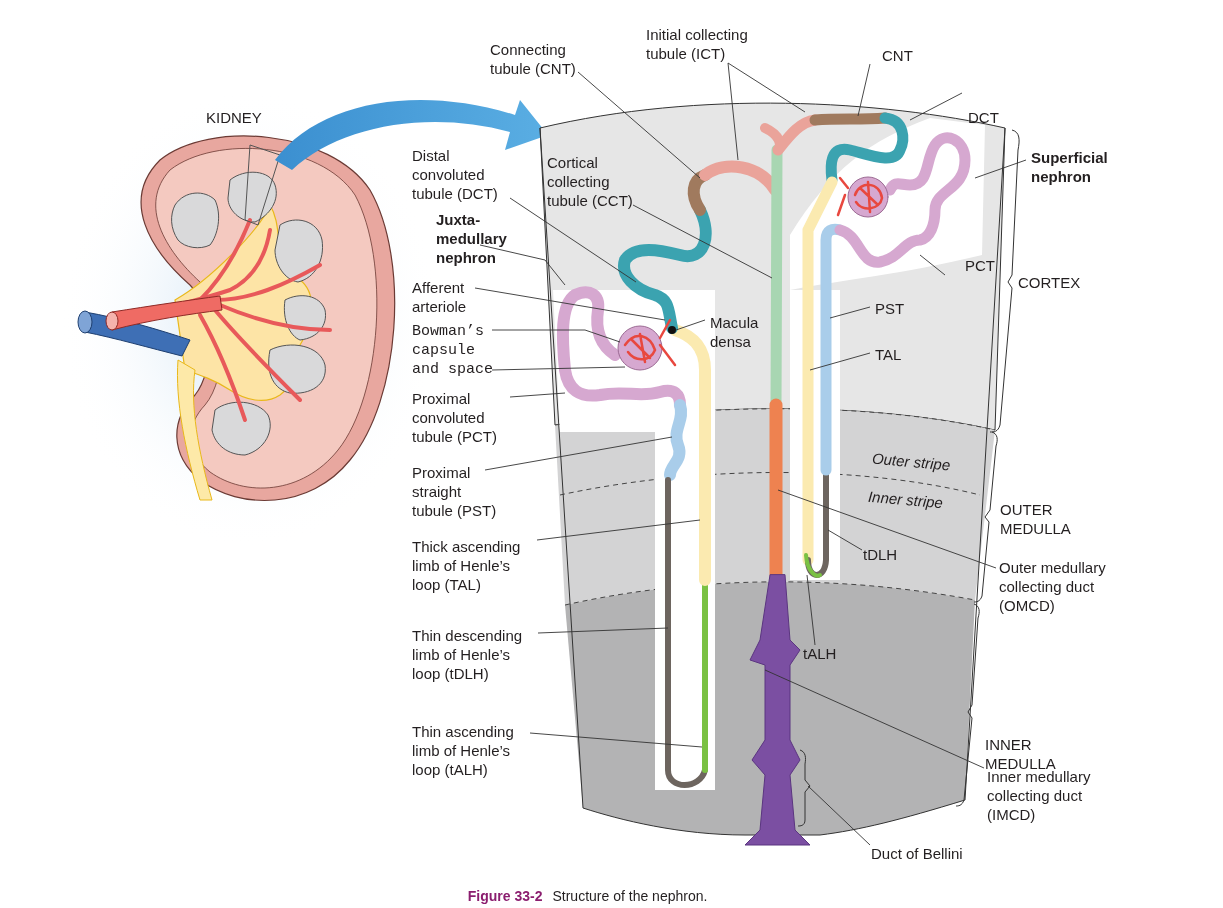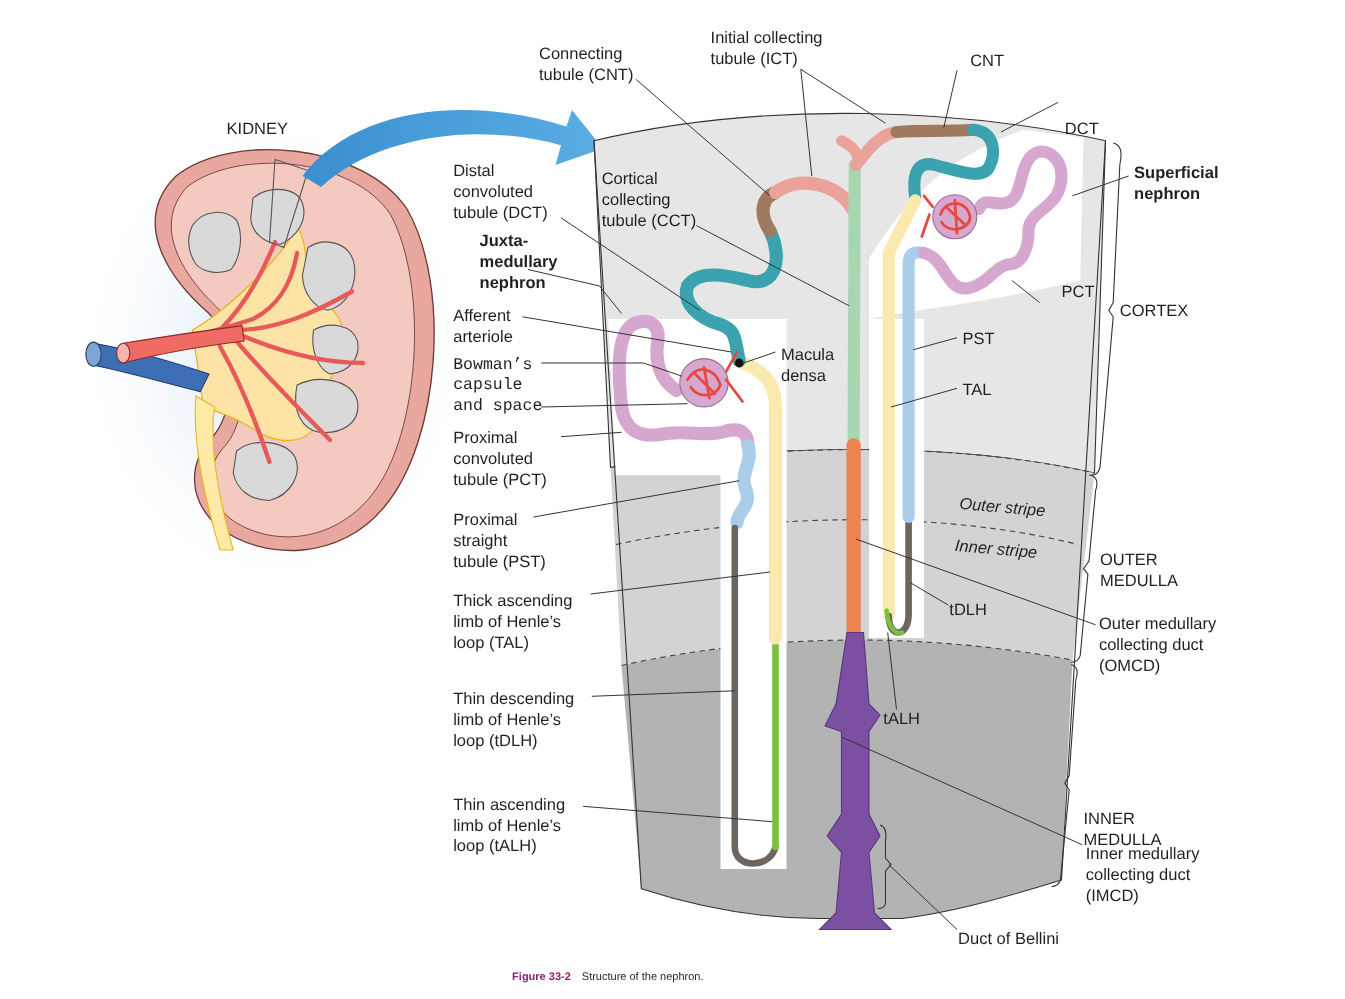--- a/index.html
+++ b/index.html
@@ -1,20 +1,20 @@
 <!DOCTYPE html>
 <html><head>
 <meta charset="utf-8">
 <style>
   html,body{margin:0;padding:0;background:#ffffff;}
   body{width:1223px;height:908px;position:relative;overflow:hidden;font-family:"Liberation Sans",sans-serif;color:#231f20;}
   svg#figure{position:absolute;left:0;top:0;}
   .lbl{position:absolute;font-size:15px;line-height:19px;white-space:pre;color:#231f20;}
   .bold{font-weight:bold;}
-  .caption{position:absolute;left:460px;top:872px;font-size:10px;white-space:pre;}
+  .caption{position:absolute;left:460px;top:872px;font-size:14px;white-space:pre;}
   .caption .num{color:#8b1e6f;font-weight:bold;font-family:"Liberation Sans",sans-serif;}
   .caption .txt{margin-left:10px;}
   .italic{font-style:italic;}
 </style>
 </head>
 <body>
 
 <svg id="figure" width="1223" height="908" viewBox="0 0 1223 908">
   <defs>
     <radialGradient id="halo" cx="50%" cy="50%" r="50%">

